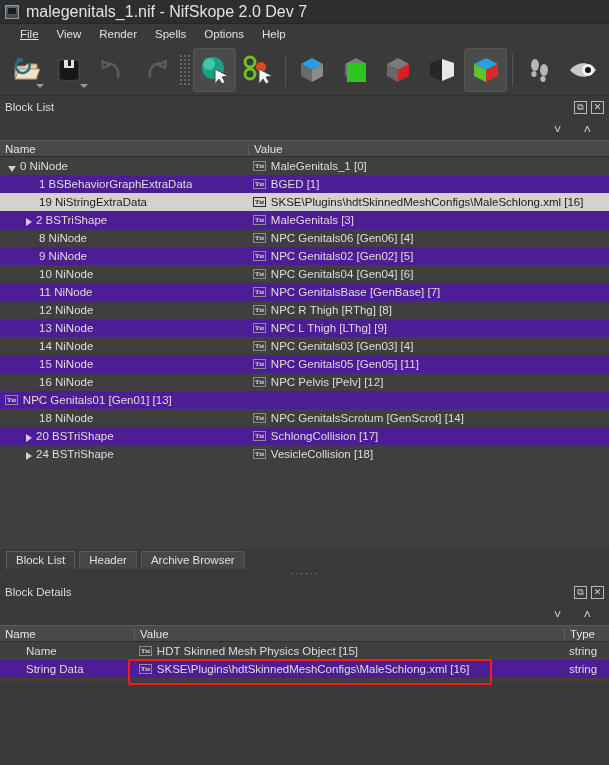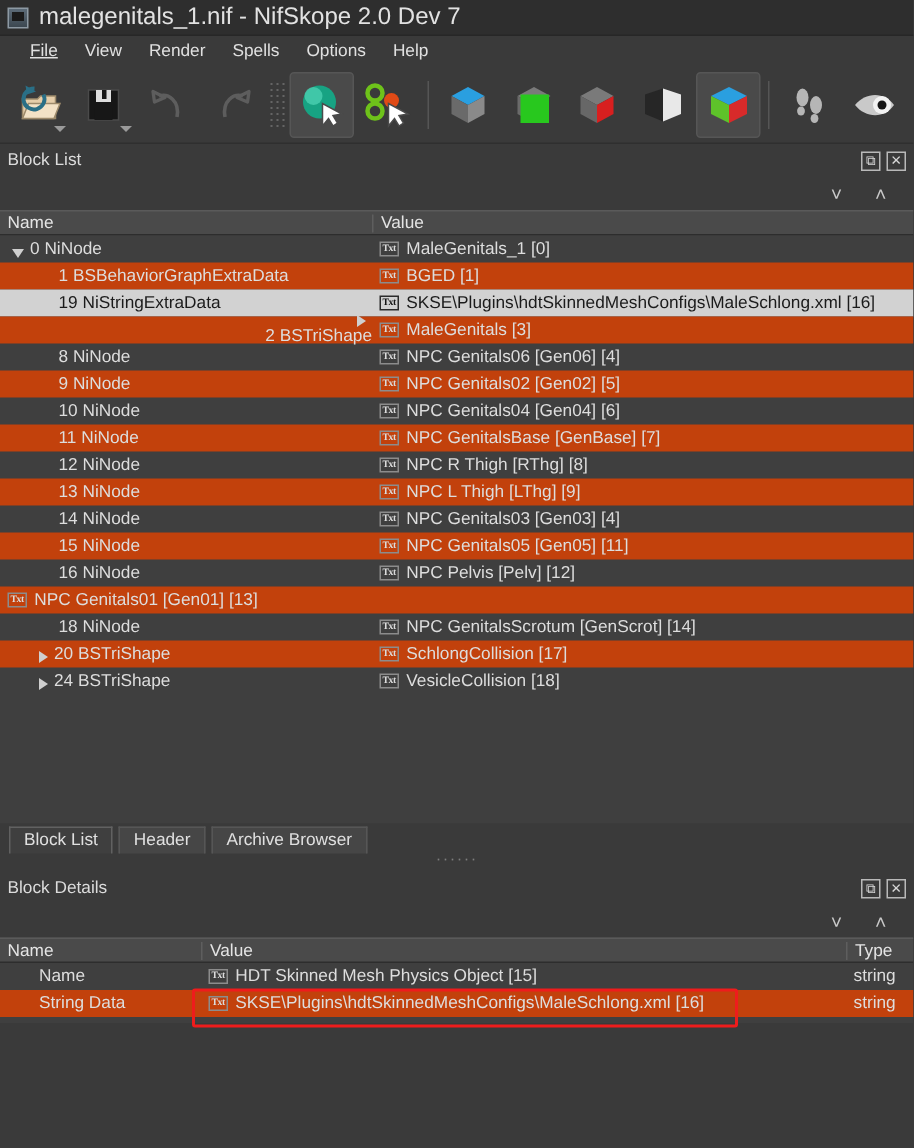--- a/index.html
+++ b/index.html
@@ -85,21 +85,21 @@
     background: #4a4a4a; border-top: 1px solid #5a5a5a;
     border-bottom: 1px solid #2d2d2d; font-size: 11.5px; color: #e4e4e4;
   }
   .grid-head > div { padding-left: 5px; }
   .col-sep { border-left: 1px solid #5e5e5e; }
   .tree { background: #3f3f3f; }
   .row {
     display: flex; height: 18px; align-items: center;
     font-size: 11.5px; color: #dddddd;
   }
-  .row.alt { background: #c2410c; }
+  .row.alt { background: #4c1d95; }
   .row.sel { background: #d2d2d2; color: #1b1b1b; }
   .cell-name { display: flex; align-items: flex-end; overflow: hidden; white-space: nowrap; }
   .cell-value { display: flex; align-items: center; gap: 5px; overflow: hidden; white-space: nowrap; padding-left: 5px; }
   .cell-type { padding-left: 5px; overflow: hidden; white-space: nowrap; }
   .arrow {
     width: 0; height: 0; margin-right: 4px; flex: 0 0 auto;
   }
   .arrow.down {
     border-left: 4.5px solid transparent; border-right: 4.5px solid transparent;
     border-top: 6px solid #cfcfcf;
@@ -314,21 +314,21 @@
       <div class="cell-name" style="width: 248px; padding-left: 26px;">
         <span class="arrow none"></span>
         <span>19 NiStringExtraData</span>
       </div>
       <div class="cell-value" style="flex: 1 1 0%;">
         <span class="txt-badge">Txt</span>
         <span>SKSE\Plugins\hdtSkinnedMeshConfigs\MaleSchlong.xml [16]</span>
       </div>
     </div>
     <div class="row alt">
-      <div class="cell-name" style="width: 248px; padding-left: 26px; flex-direction: column;">
+      <div class="cell-name" style="width: 248px; padding-left: 26px;">
         <span class="arrow right"></span>
         <span>2 BSTriShape</span>
       </div>
       <div class="cell-value" style="flex: 1 1 0%;">
         <span class="txt-badge">Txt</span>
         <span>MaleGenitals [3]</span>
       </div>
     </div>
     <div class="row">
       <div class="cell-name" style="width: 248px; padding-left: 26px;">

